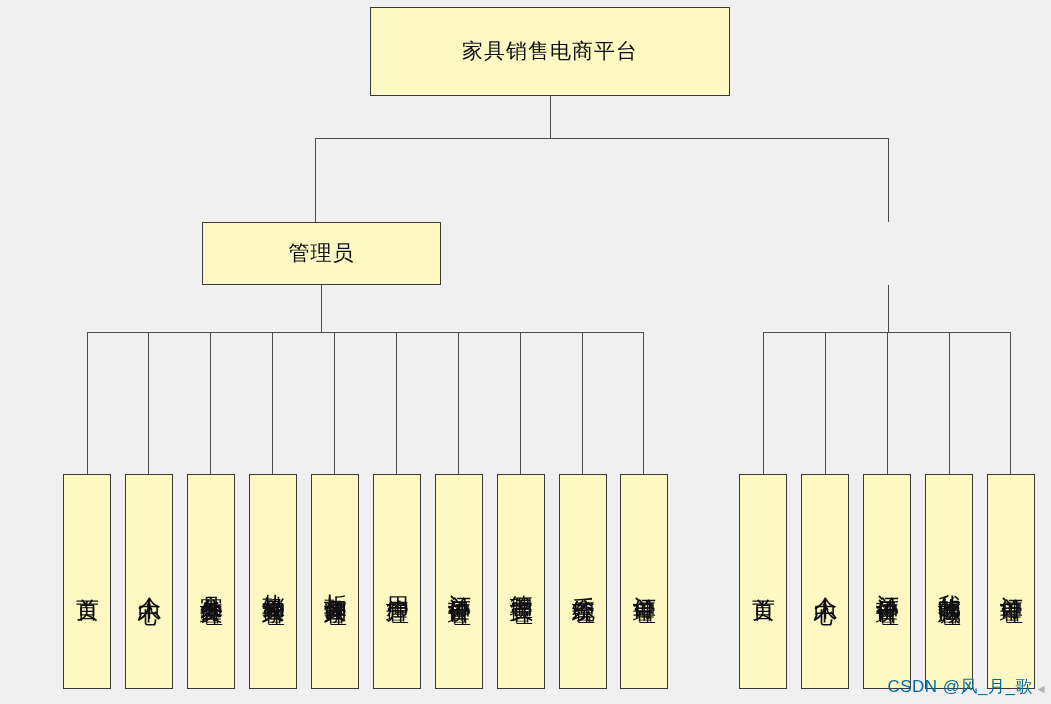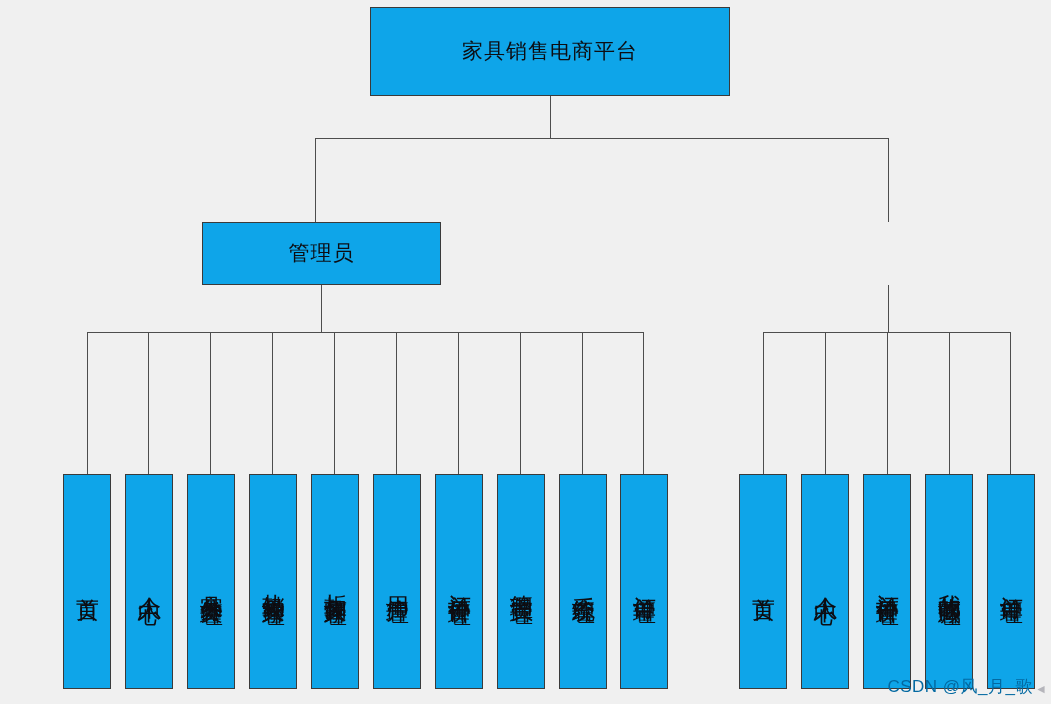--- a/index.html
+++ b/index.html
@@ -27,21 +27,21 @@
     position: absolute;
     background: #4d4d4d;
   }
   .line.h { height: 1px; }
   .line.v { width: 1px; }
 
   
   .node {
     position: absolute;
     box-sizing: border-box;
-    background: #0ea5e9;
+    background: #fef9c3;
     border: 1px solid #3a3a3a;
     display: flex;
     align-items: center;
     justify-content: center;
   }
   .node-root {
     left: 370px; top: 7px;
     width: 360px; height: 89px;
   }
   .node-role {

